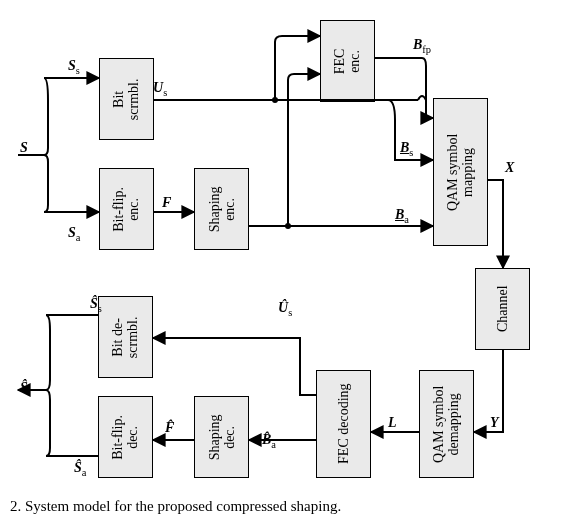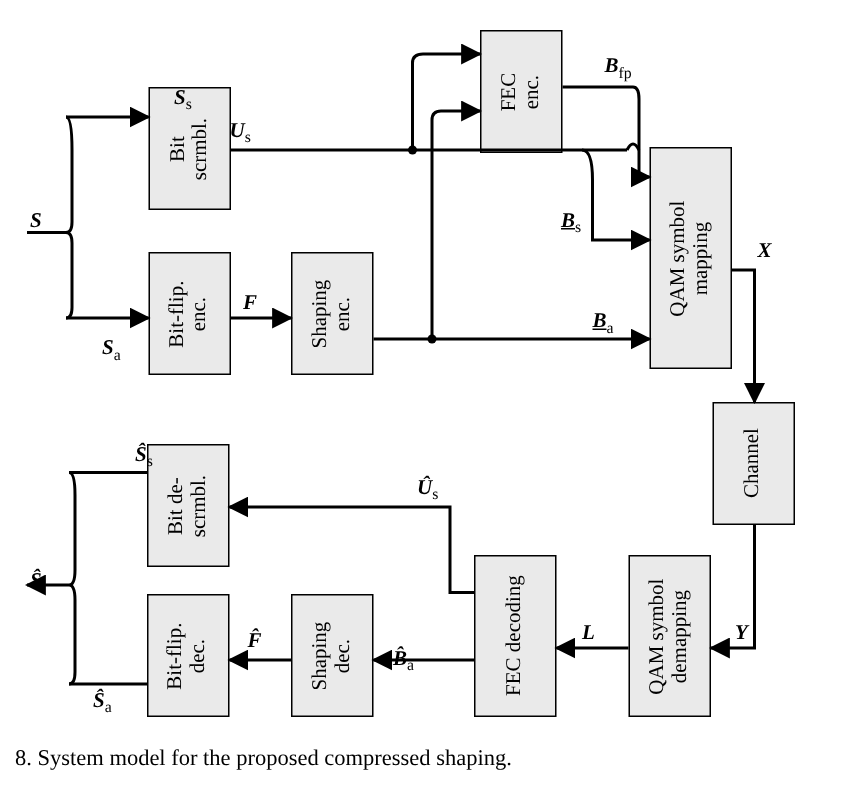--- a/index.html
+++ b/index.html
@@ -106,40 +106,40 @@
 dec.</div>
   </div>
 
   <div class="block" style="left:98px; top:296px; width:55px; height:82px;">
     <div class="vtext">Bit de-
 scrmbl.</div>
   </div>
 
   <div class="lbl" style="left:20px; top:140px;"><span>S</span></div>
 
-  <div class="lbl" style="left:68px; top:58px;margin-left:48px;"><span>S</span><sub>s</sub></div>
+  <div class="lbl" style="left:68px; top:58px;"><span>S</span><sub>s</sub></div>
   <div class="lbl" style="left:68px; top:225px;"><span>S</span><sub>a</sub></div>
 
   <div class="lbl" style="left:153px; top:80px;"><span>U</span><sub>s</sub></div>
   <div class="lbl" style="left:162px; top:195px;"><span>F</span></div>
 
-  <div class="lbl" style="left:403px; top:37px;text-align:right;"><span>B</span><sub>fp</sub></div>
-  <div class="lbl" style="left:374px; top:140px;text-decoration:underline;"><span>B</span><sub>s</sub></div>
+  <div class="lbl" style="left:413px; top:37px;text-align:right;"><span>B</span><sub>fp</sub></div>
+  <div class="lbl" style="left:400px; top:140px;text-decoration:underline;"><span>B</span><sub>s</sub></div>
   <div class="lbl" style="left:395px; top:207px;text-decoration:underline;"><span>B</span><sub>a</sub></div>
 
   <div class="lbl" style="left:505px; top:160px;"><span>X</span></div>
   <div class="lbl" style="left:490px; top:415px;"><span>Y</span></div>
   <div class="lbl" style="left:388px; top:415px;"><span>L</span></div>
 
-  <div class="lbl" style="left:278px; top:318px;"><span>Û</span><sub>s</sub></div>
+  <div class="lbl" style="left:278px; top:300px;"><span>Û</span><sub>s</sub></div>
   <div class="lbl" style="left:262px; top:432px;"><span>B̂</span><sub>a</sub></div>
   <div class="lbl" style="left:165px; top:420px;"><span>F̂</span></div>
 
   <div class="lbl" style="left:66px; top:296px;margin-left:24px;"><span>Ŝ</span><sub>s</sub></div>
-  <div class="lbl" style="left:62px; top:460px;font-family:Liberation Serif, serif;"><span>Ŝ</span><sub>a</sub></div>
+  <div class="lbl" style="left:74px; top:460px;font-family:Liberation Serif, serif;"><span>Ŝ</span><sub>a</sub></div>
   <div class="lbl" style="left:20px; top:380px;"><span>Ŝ</span></div>
 
   <svg class="wires" viewBox="0 0 572 524">
     <defs>
       <marker id="ah" viewBox="0 0 10 10" refX="9" refY="5" markerWidth="7" markerHeight="7" orient="auto-start-reverse">
         <path d="M 0 0 L 10 5 L 0 10 z" fill="#000"></path>
       </marker>
     </defs>
 
     <path d="M 18 155 L 44 155" stroke="#000" stroke-width="2" fill="none"></path>
@@ -186,14 +186,14 @@
     <path d="M 194 440 L 153 440" stroke="#000" stroke-width="2" fill="none" marker-end="url(#ah)"></path>
 
     <path d="M 98 315 L 46 315" stroke="#000" stroke-width="2" fill="none"></path>
 
     <path d="M 98 456 L 46 456" stroke="#000" stroke-width="2" fill="none"></path>
 
     <path d="M 46 315 Q 50 315 50 330 L 50 380 Q 50 390 46 390 Q 50 390 50 400 L 50 448 Q 50 456 46 456" stroke="#000" stroke-width="2" fill="none"></path>
     <path d="M 46 390 L 18 390" stroke="#000" stroke-width="2" fill="none" marker-end="url(#ah)"></path>
   </svg>
 
-  <div class="caption" style="left:10px; top:498px;">8.   System model for the proposed compressed shaping.</div>
+  <div class="caption" style="left:10px; top:498px;">2.   System model for the proposed compressed shaping.</div>
 </div>
 
 </body></html>

